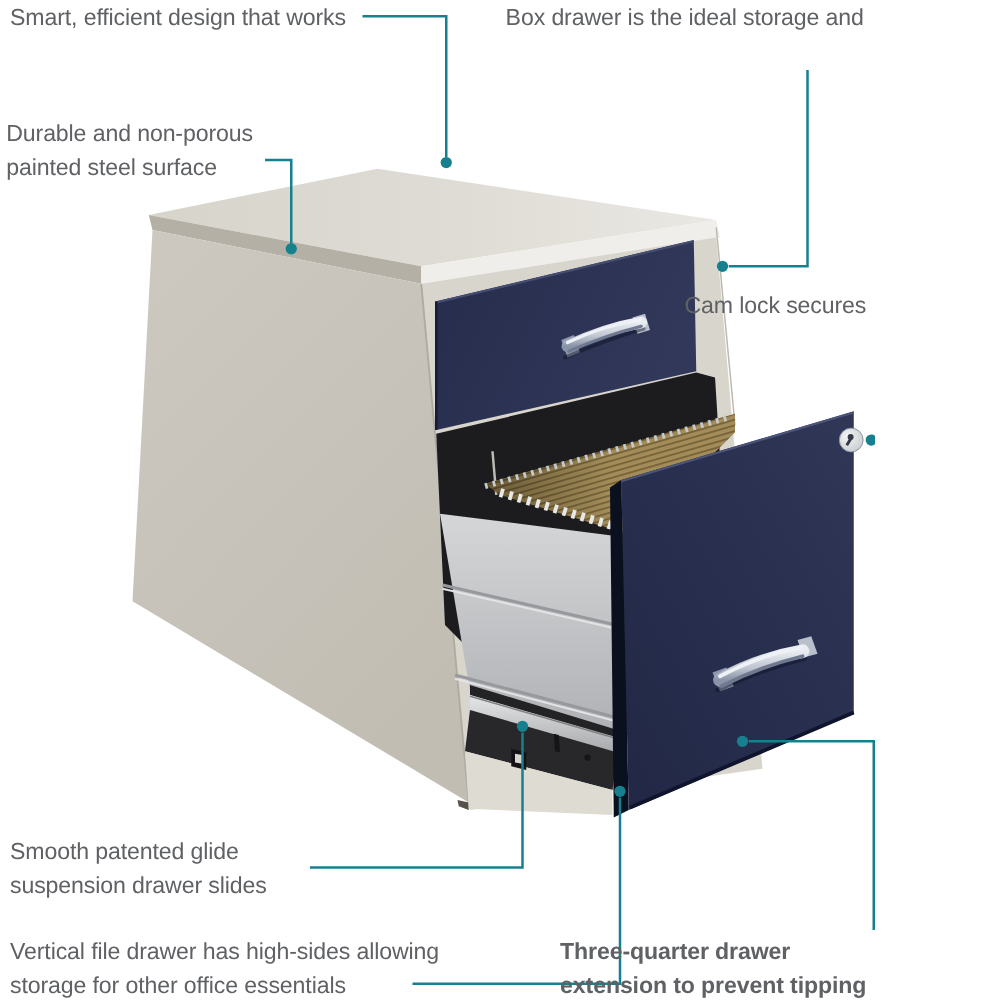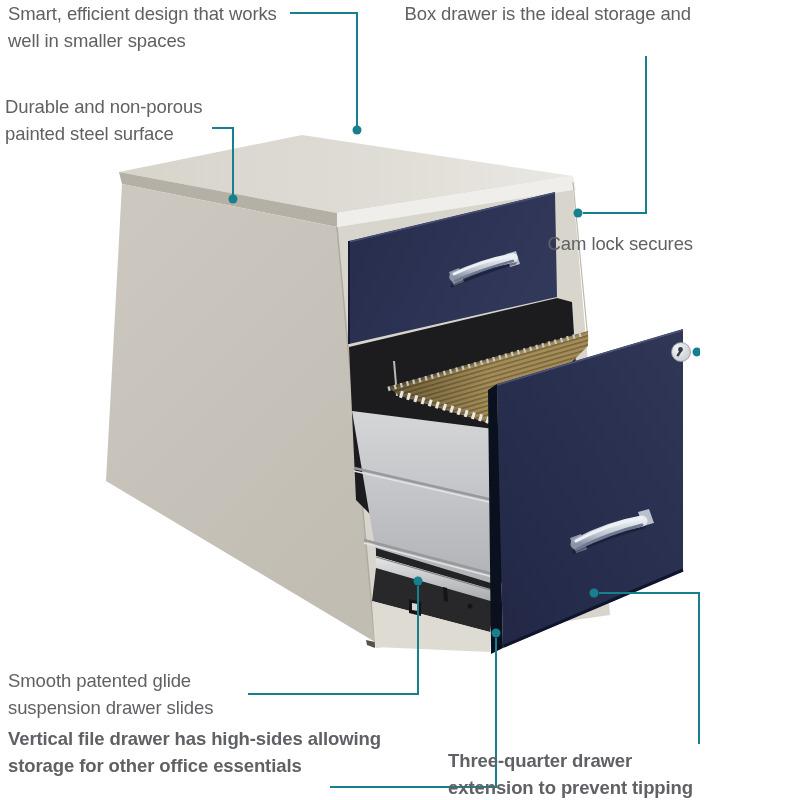--- a/index.html
+++ b/index.html
@@ -9,21 +9,21 @@
   #art{position:absolute;left:0;top:0;width:800px;height:800px;}
   .callout{position:absolute;font-size:18.5px;line-height:27px;color:#5f6165;
            letter-spacing:-0.1px;white-space:nowrap;z-index:5;}
   .callout span{display:block;}
   .al-r{text-align:left;}
   #c-smart{left:8px;top:0px;}
   #c-box{right:9px;top:0px;}
   #c-durable{left:5px;top:93px;}
   #c-cam{right:7px;top:230px;}
   #c-glide{left:8px;top:667px;}
-  #c-vertical{left:8px;top:725px;font-weight:bold;}
+  #c-vertical{left:8px;top:747px;}
   #c-three{right:7px;top:747px;font-weight:bold;}
 </style>
 </head>
 <body>
 
 <div id="stage">
 
 <svg id="art" viewBox="0 0 800 800" aria-hidden="true">
   <defs>
     <linearGradient id="gTop" x1="0" y1="0" x2="1" y2="0">
@@ -159,21 +159,20 @@
     <circle cx="233" cy="199" r="4.5"></circle>
     <circle cx="697" cy="352" r="4.5"></circle>
     <circle cx="418" cy="581" r="4.5"></circle>
     <circle cx="496" cy="633" r="4.5"></circle>
     <circle cx="594" cy="593" r="4.5"></circle>
   </g>
 </svg>
 
 <div class="callout" id="c-smart">
   <span>Smart, efficient design that works</span>
-  <span>well in smaller spaces</span>
 </div>
 <div class="callout al-r" id="c-box">
   <span>Box drawer is the ideal storage and</span>
 </div>
 <div class="callout" id="c-durable">
   <span>Durable and non-porous</span>
   <span>painted steel surface</span>
 </div>
 <div class="callout al-r" id="c-cam">
   <span>Cam lock secures</span>

